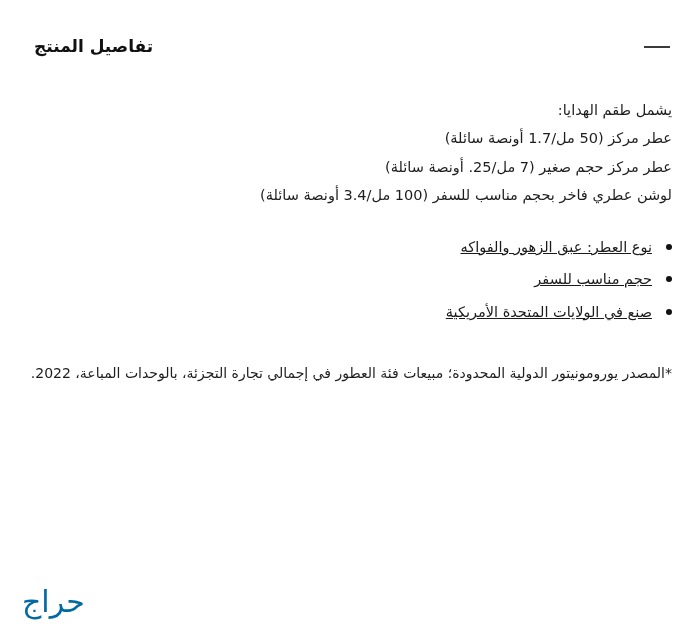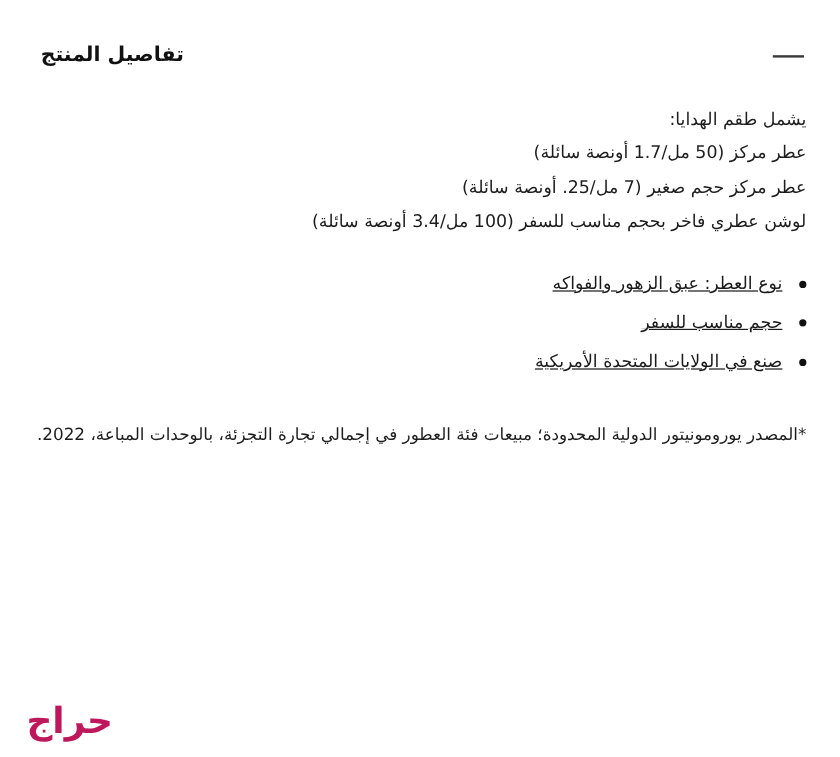--- a/index.html
+++ b/index.html
@@ -50,21 +50,21 @@
     font-size: 14.5px;
     line-height: 2.0;
     color: #1d1d1d;
   }
   .intro {
     margin-top: 58px;
     padding-left: 2px;
     padding-right: 4px;
   }
   .includes {
-    margin-top: 30px;
+    margin-top: 40px;
   }
   .includes .line {
     line-height: 1.95;
   }
   ul.features {
     list-style: none;
     margin: 24px 0 0 0;
     padding: 0;
     direction: rtl;
     text-decoration: underline;
@@ -104,22 +104,22 @@
     text-align: right;
     font-size: 14px;
     line-height: 1.95;
     color: #1d1d1d;
   }
   .watermark {
     position: absolute;
     left: 22px;
     bottom: 12px;
     font-size: 30px;
-    font-weight: bold;
-    color: #be185d;
+    font-weight: normal;
+    color: #0369a1;
     direction: rtl;
     letter-spacing: 1px;
     user-select: none;
   }
 </style>
 </head>
 <body>
 
 <div class="page">
 

